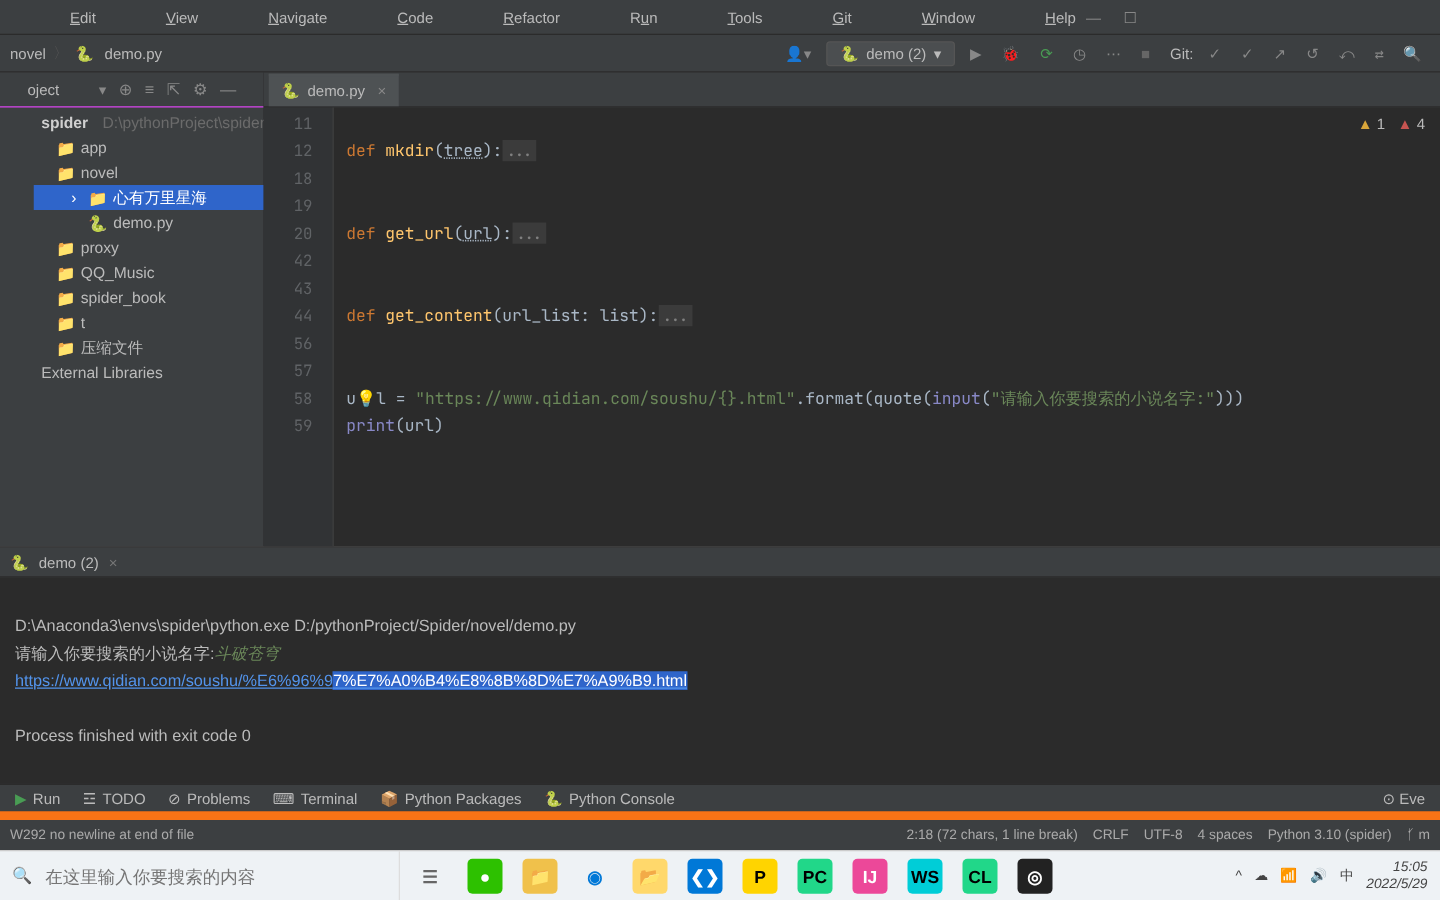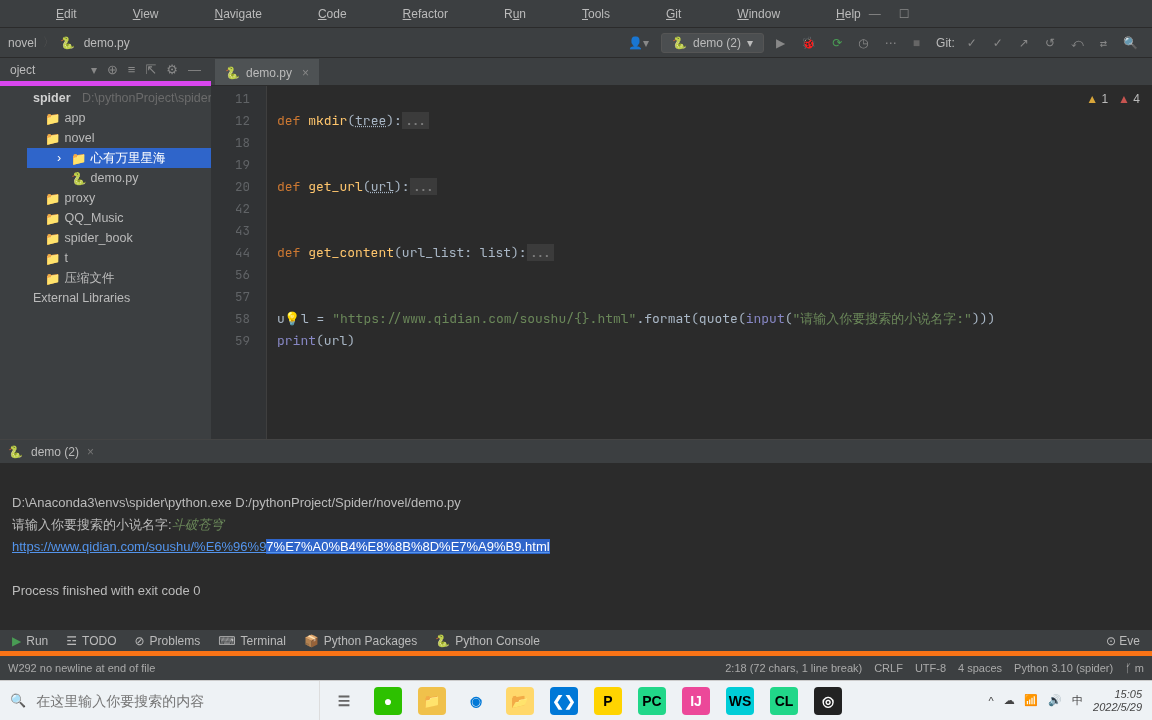--- a/index.html
+++ b/index.html
@@ -49,21 +49,21 @@
 .play { color: #499c54; }
 .bug { color: #499c54; }
 .git-check { color: #499c54; }
 .git-label { color: #bbb; padding-left: 4px; }
 
 
 .main { display: flex; flex: 1; min-height: 0; }
 .sidebar { width: 211px; background: #3c3f41; display: flex; flex-direction: column; }
 .sidebar-header {
   height: 28px; display: flex; align-items: center;
-  border-bottom: 5px solid #d946ef; padding: 0 10px; gap: 10px;
+  border-bottom: 1px solid #d946ef; padding: 0 22px; gap: 10px;
 }
 .sidebar-header .title { flex: 1; }
 .sidebar-header .ico { color: #888; font-size: 13px; }
 .tree { padding-top: 2px; font-size: 12.5px; }
 .tree-row { display: flex; align-items: center; height: 20px; padding-left: 6px; gap: 4px; color: #bbbbbb; margin-left: 27px; }
 .tree-row.selected { background: #2f65ca; color: #fff; }
 .folder-ico { color: #b0a06a; }
 .folder-ico-grey { color: #8a8f94; }
 .pyfile-ico { color: #6ea3db; }
 .indent1 { padding-left: 18px; }
@@ -122,21 +122,21 @@
 .bottom-tools {
   height: 22px; background: #3c3f41; display: flex; align-items: center;
   gap: 18px; padding: 0 12px; border-top: 1px solid #2b2b2b; font-size: 12px;
 }
 .bottom-tools .tool { display: flex; align-items: center; gap: 5px; color: #bbbbbb; }
 .bottom-right { margin-left: auto; display: flex; align-items: center; gap: 6px; }
 
 
 .statusbar {
   height: 20px; background: #3c3f41; display: flex; align-items: center;
-  font-size: 11px; padding: 12px 8px; border-top: 5px solid #f97316; gap: 12px;
+  font-size: 11px; padding: 12px 8px; border-top: 7px solid #f97316; gap: 12px;
 }
 .statusbar .left { flex: 1; color: #aaa; }
 .statusbar .seg { color: #aaa; }
 
 
 .taskbar {
   height: 40px; background: #eef2f5; display: flex; align-items: center;
   border-top: 1px solid #ccc; font-size: 13px; color: #333;
 }
 .taskbar .search {

